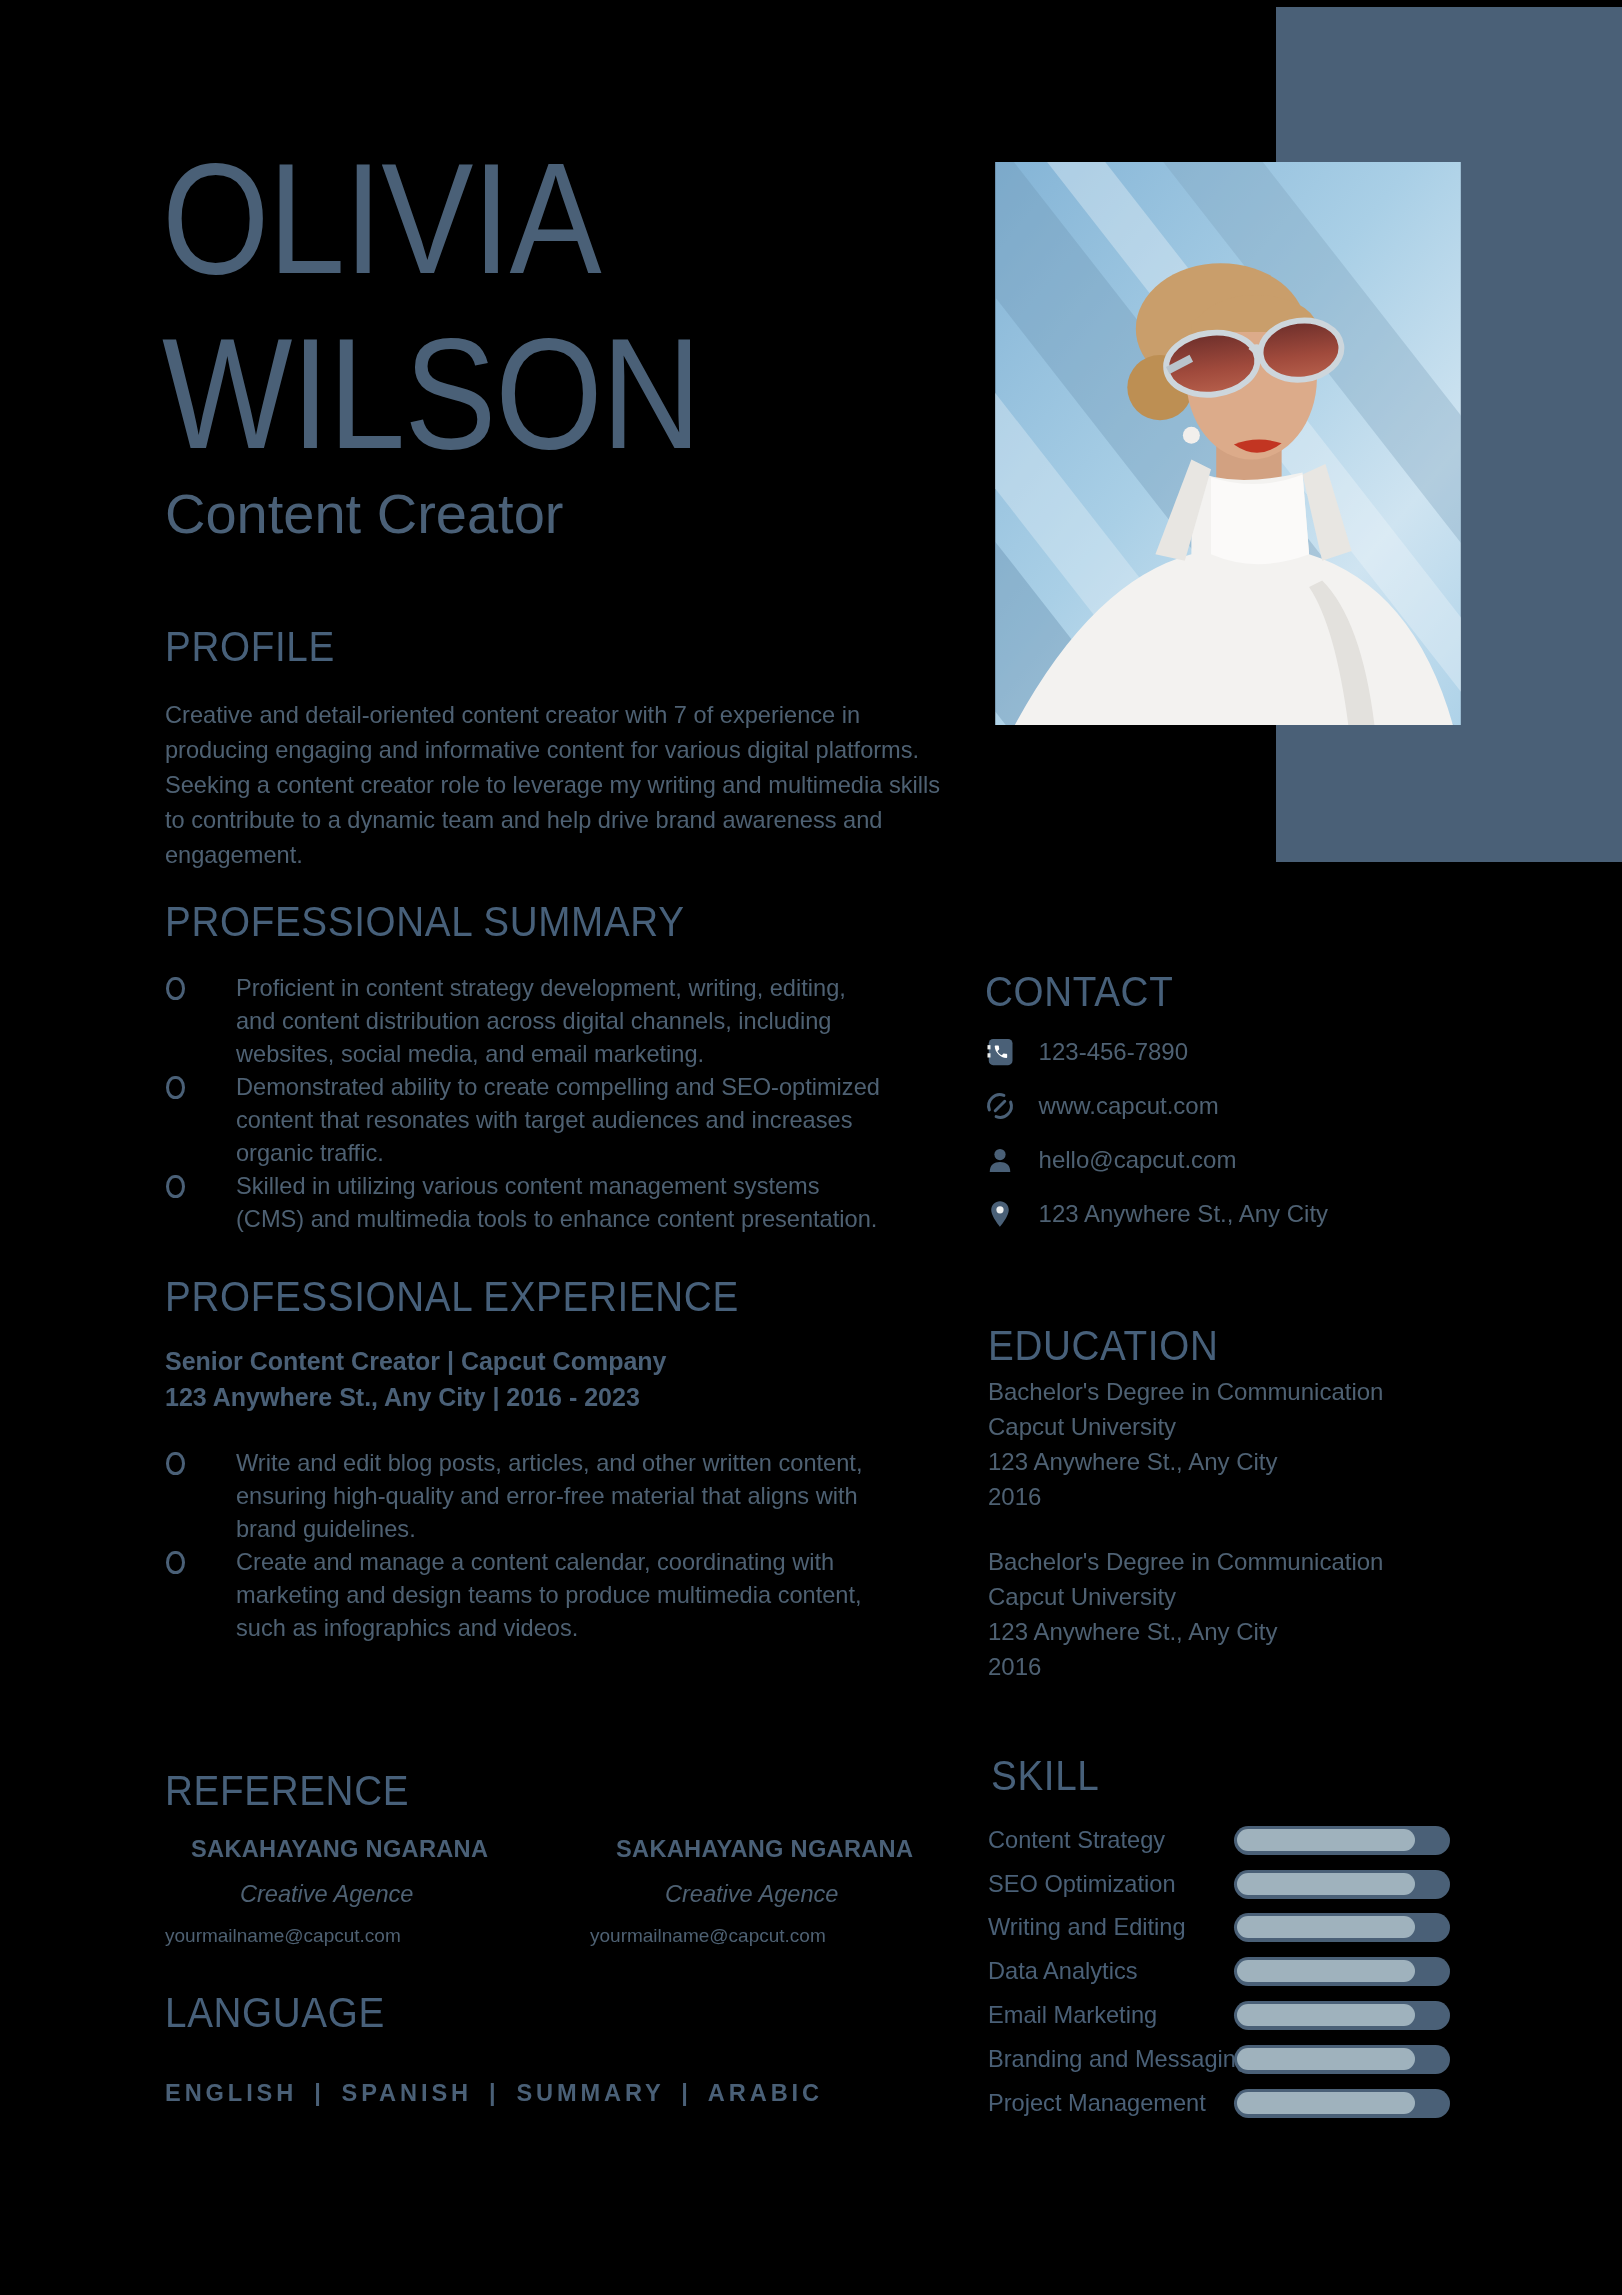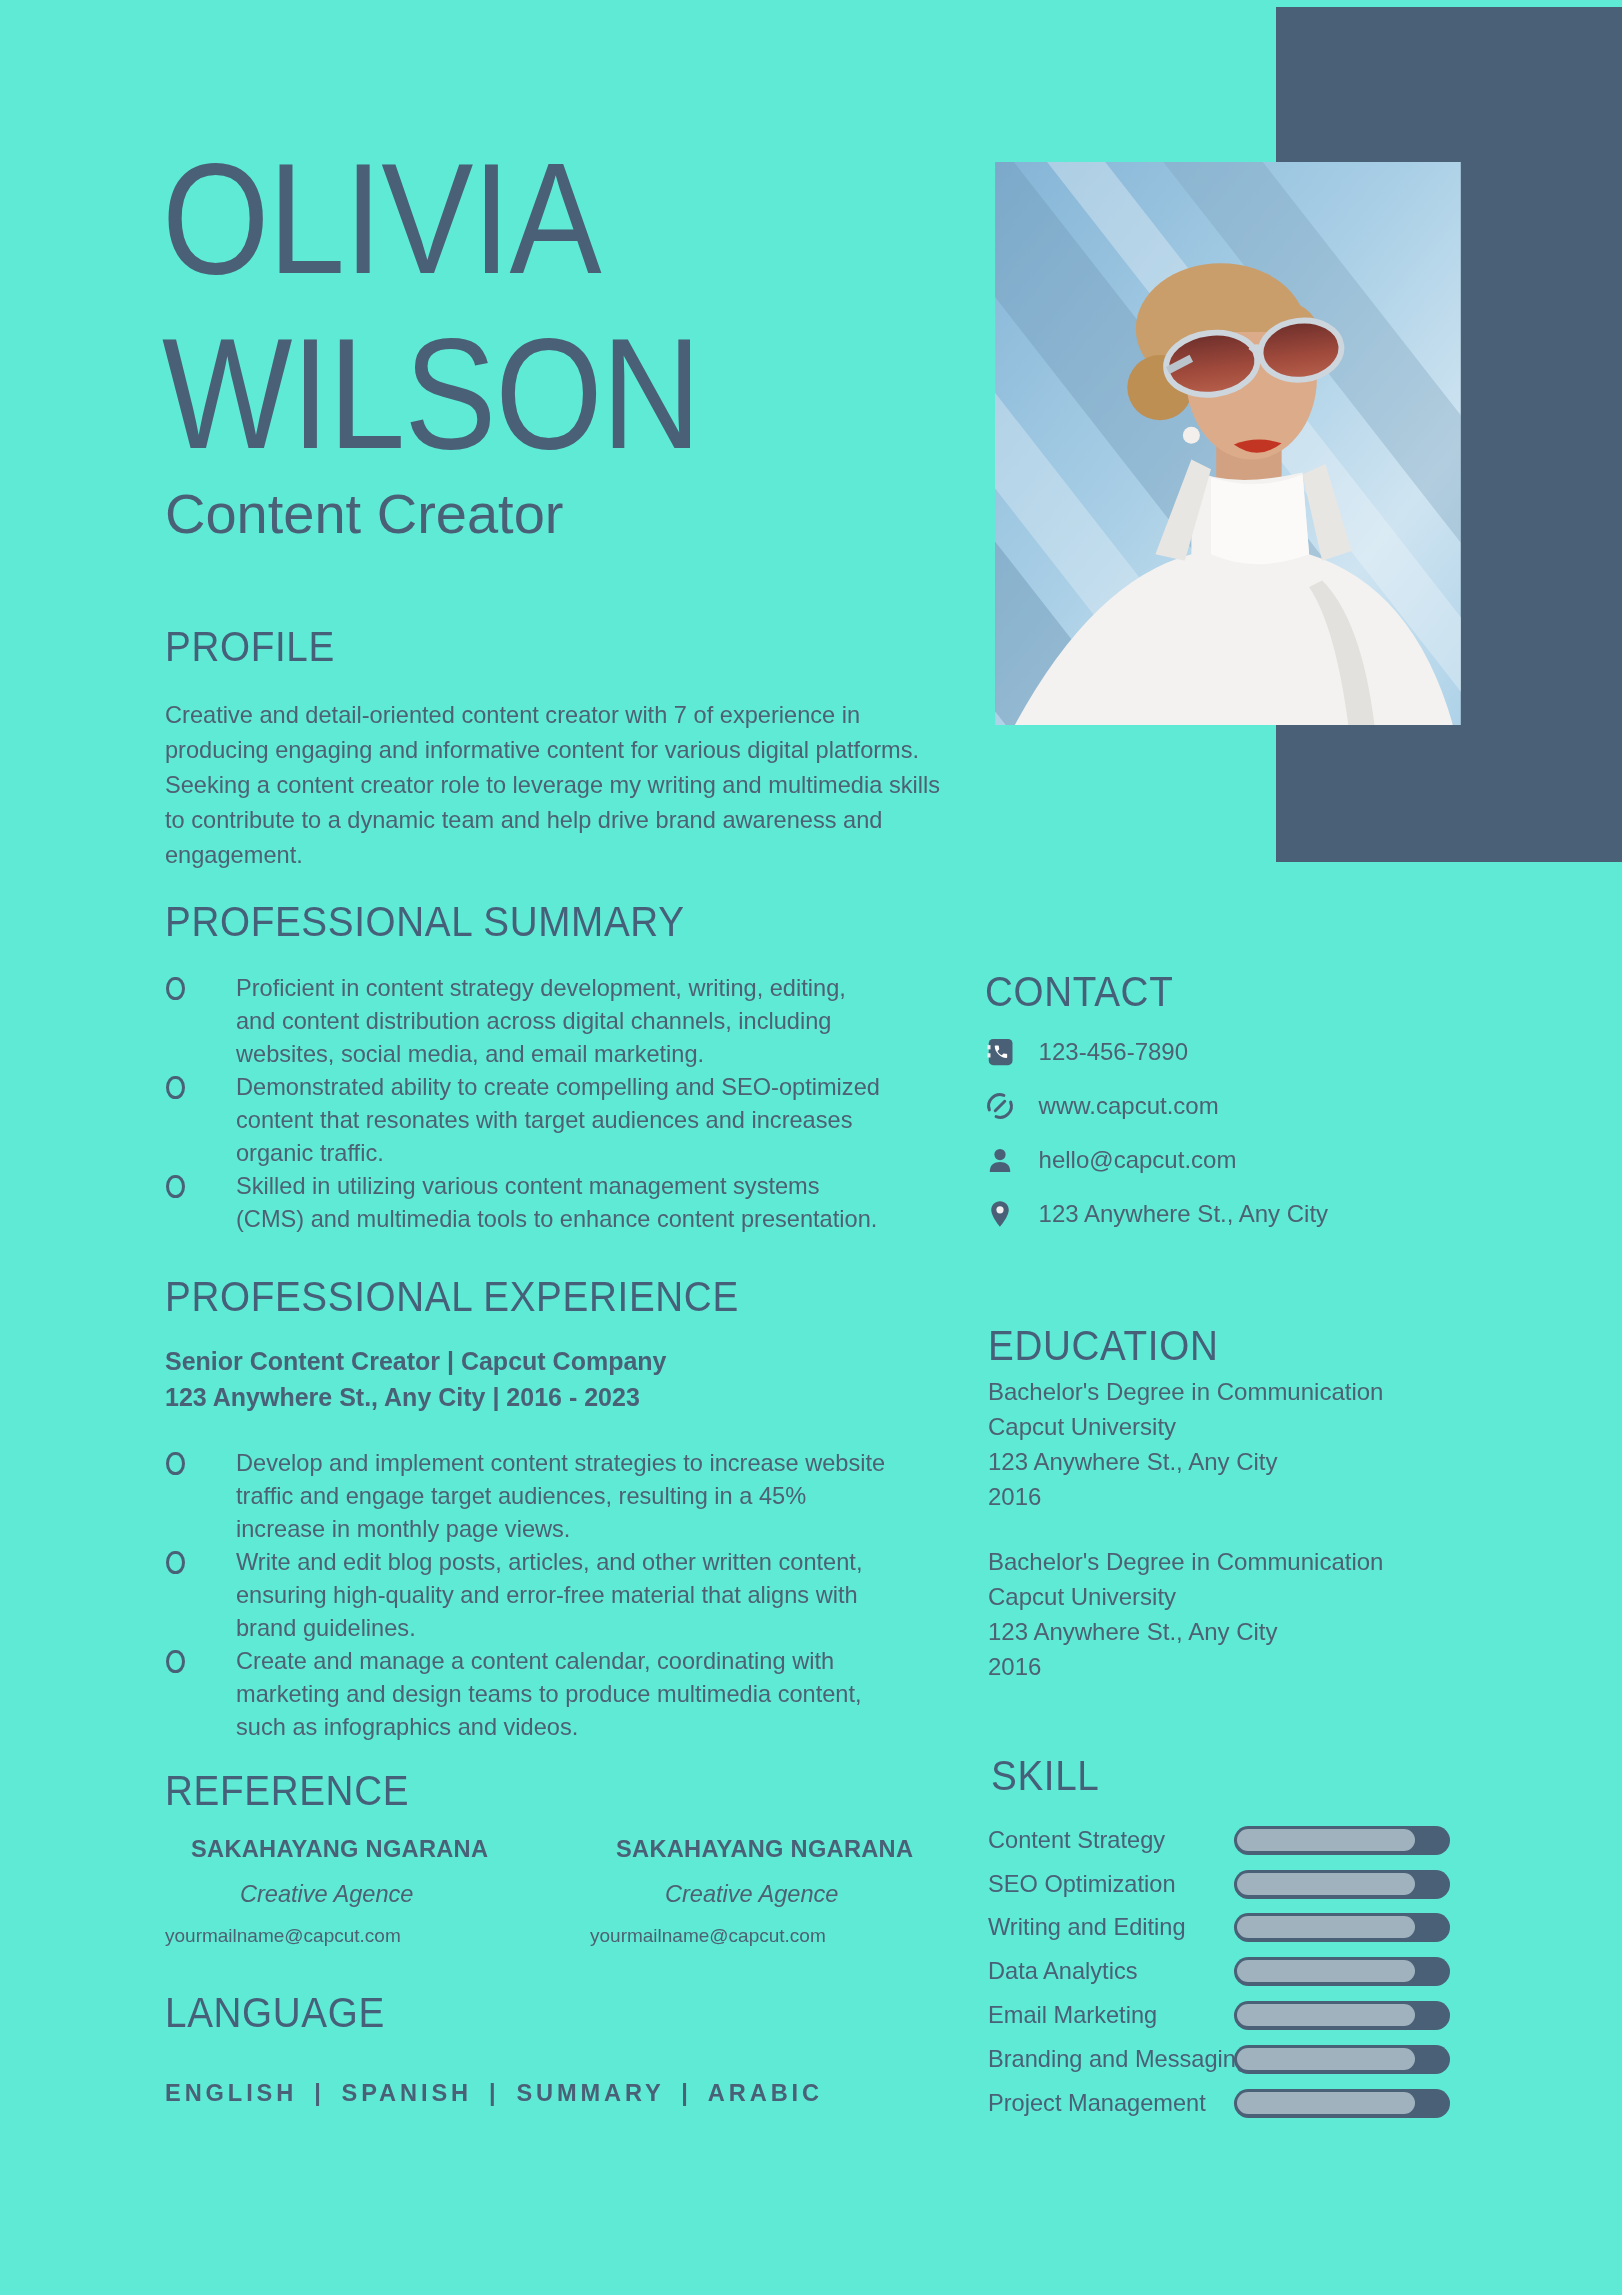--- a/index.html
+++ b/index.html
@@ -1,16 +1,16 @@
 <!DOCTYPE html>
 <html style="font-size:10.5px"><head>
 <meta charset="utf-8">
 <style>
   html,body{margin:0;padding:0;background:#d8dadb;}
-  .page{position:relative;width:1623px;height:2295px;background:#5eead4;overflow:hidden;
+  .page{position:relative;width:1623px;height:2295px;background:#000000;overflow:hidden;
         font-family:"Liberation Sans","DejaVu Sans",sans-serif;color:#4e6173;}
   .abs{position:absolute;}
   
   .name{font-size:157px;line-height:175px;font-weight:400;color:#4a6077;
         transform:scaleX(.88);transform-origin:left top;white-space:nowrap;letter-spacing:-1.3px;}
   .job-title{font-size:56px;font-weight:400;color:#4a6077;white-space:nowrap;}
   
   .sec-h{font-size:42px;font-weight:400;color:#47607a;white-space:nowrap;
          transform:scaleX(.92);transform-origin:left top;letter-spacing:0.7px;}
   
@@ -111,21 +111,20 @@
   <div class="abs bullet-list" style="left:165px;top:972px;width:723px;">
     <div class="bullet"><span class="ring"></span><span>Proficient in content strategy development, writing, editing, and content distribution across digital channels, including websites, social media, and email marketing.</span></div>
     <div class="bullet"><span class="ring"></span><span>Demonstrated ability to create compelling and SEO-optimized content that resonates with target audiences and increases organic traffic.</span></div>
     <div class="bullet"><span class="ring"></span><span>Skilled in utilizing various content management systems (CMS) and multimedia tools to enhance content presentation.</span></div>
   </div>
 
   <div class="abs sec-h" style="left:165px;top:1273px;">PROFESSIONAL EXPERIENCE</div>
   <div class="abs role-line" style="left:165px;top:1343px;">Senior Content Creator | Capcut Company</div>
   <div class="abs role-line" style="left:165px;top:1379px;">123 Anywhere St., Any City | 2016 - 2023</div>
   <div class="abs bullet-list" style="left:165px;top:1447px;width:736px;">
-    <div class="bullet"><span class="ring"></span><span>Develop and implement content strategies to increase website traffic and engage target audiences, resulting in a 45% increase in monthly page views.</span></div>
     <div class="bullet"><span class="ring"></span><span>Write and edit blog posts, articles, and other written content, ensuring high-quality and error-free material that aligns with brand guidelines.</span></div>
     <div class="bullet"><span class="ring"></span><span>Create and manage a content calendar, coordinating with marketing and design teams to produce multimedia content, such as infographics and videos.</span></div>
   </div>
 
   <div class="abs sec-h" style="left:165px;top:1767px;">REFERENCE</div>
   <div class="abs" style="left:165px;top:1836px;">
     <div class="ref-name">SAKAHAYANG NGARANA</div>
     <div class="ref-company" style="margin-top:18.3px;">Creative Agence</div>
     <div class="ref-email" style="margin-top:17px;">yourmailname@capcut.com</div>
   </div>

